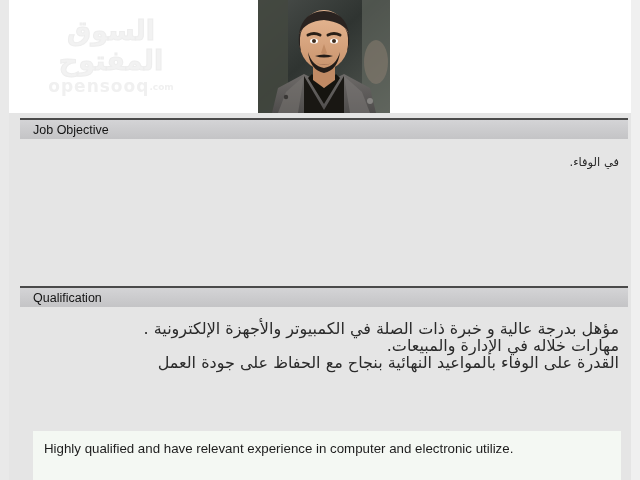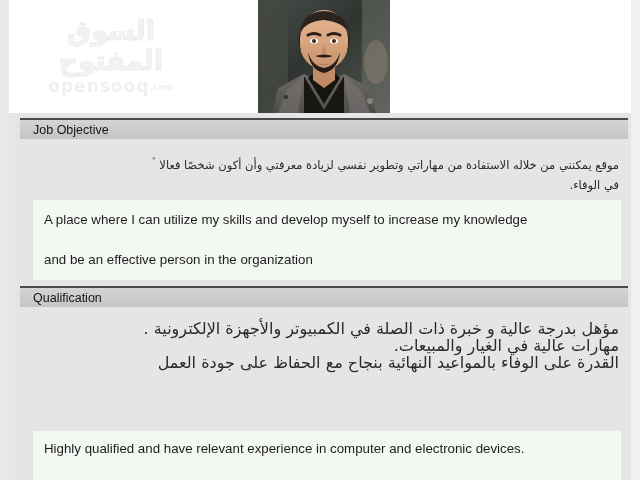--- a/index.html
+++ b/index.html
@@ -231,40 +231,32 @@
           <circle cx="28" cy="97" r="2.2" fill="#2e2c2a" opacity="0.8"></circle>
         </svg>
       </div>
     </div>
 
     <div class="section-band" style="top:118px;">
       <div class="band-label">Job Objective</div>
     </div>
 
     <div class="ar-block" style="left:18px; top:152px; width:592px;">
-      <div class="ar-para">
-        <span>موقع يمكنني من خلاله الاستفادة من مهاراتي وتطوير نفسي لزيادة معرفتي وأن أكون شخصًا فعالا</span>
-        <span class="ar-mark">"</span>
-      </div>
       <div class="ar-para">في الوفاء.</div>
     </div>
 
-    <div class="en-block" style="left:24px; top:200px; width:588px; height:80px;">
-      <div class="en-line">A place where I can utilize my skills and develop myself to increase my knowledge</div>
-      <div class="en-line">and be an effective person in the organization</div>
-    </div>
 
     <div class="section-band" style="top:286px;">
       <div class="band-label">Qualification</div>
     </div>
 
     <div class="ar-block" style="left:18px; top:320px; width:592px;">
       <div class="ar-line">مؤهل بدرجة عالية و خبرة ذات الصلة في الكمبيوتر والأجهزة الإلكترونية .</div>
-      <div class="ar-line">مهارات عالية في الغيار والمبيعات.</div>
+      <div class="ar-line">مهارات خلاله في الإدارة والمبيعات.</div>
       <div class="ar-line">القدرة على الوفاء بالمواعيد النهائية بنجاح مع الحفاظ على جودة العمل</div>
     </div>
 
     <div class="en-block" style="left:24px; top:431px; width:588px; height:49px;">
-      <div class="en-single">Highly qualified and have relevant experience in computer and electronic devices.</div>
+      <div class="en-single">Highly qualified and have relevant experience in computer and electronic utilize.</div>
     </div>
 
   </div>
 </div>
 
 </body></html>

